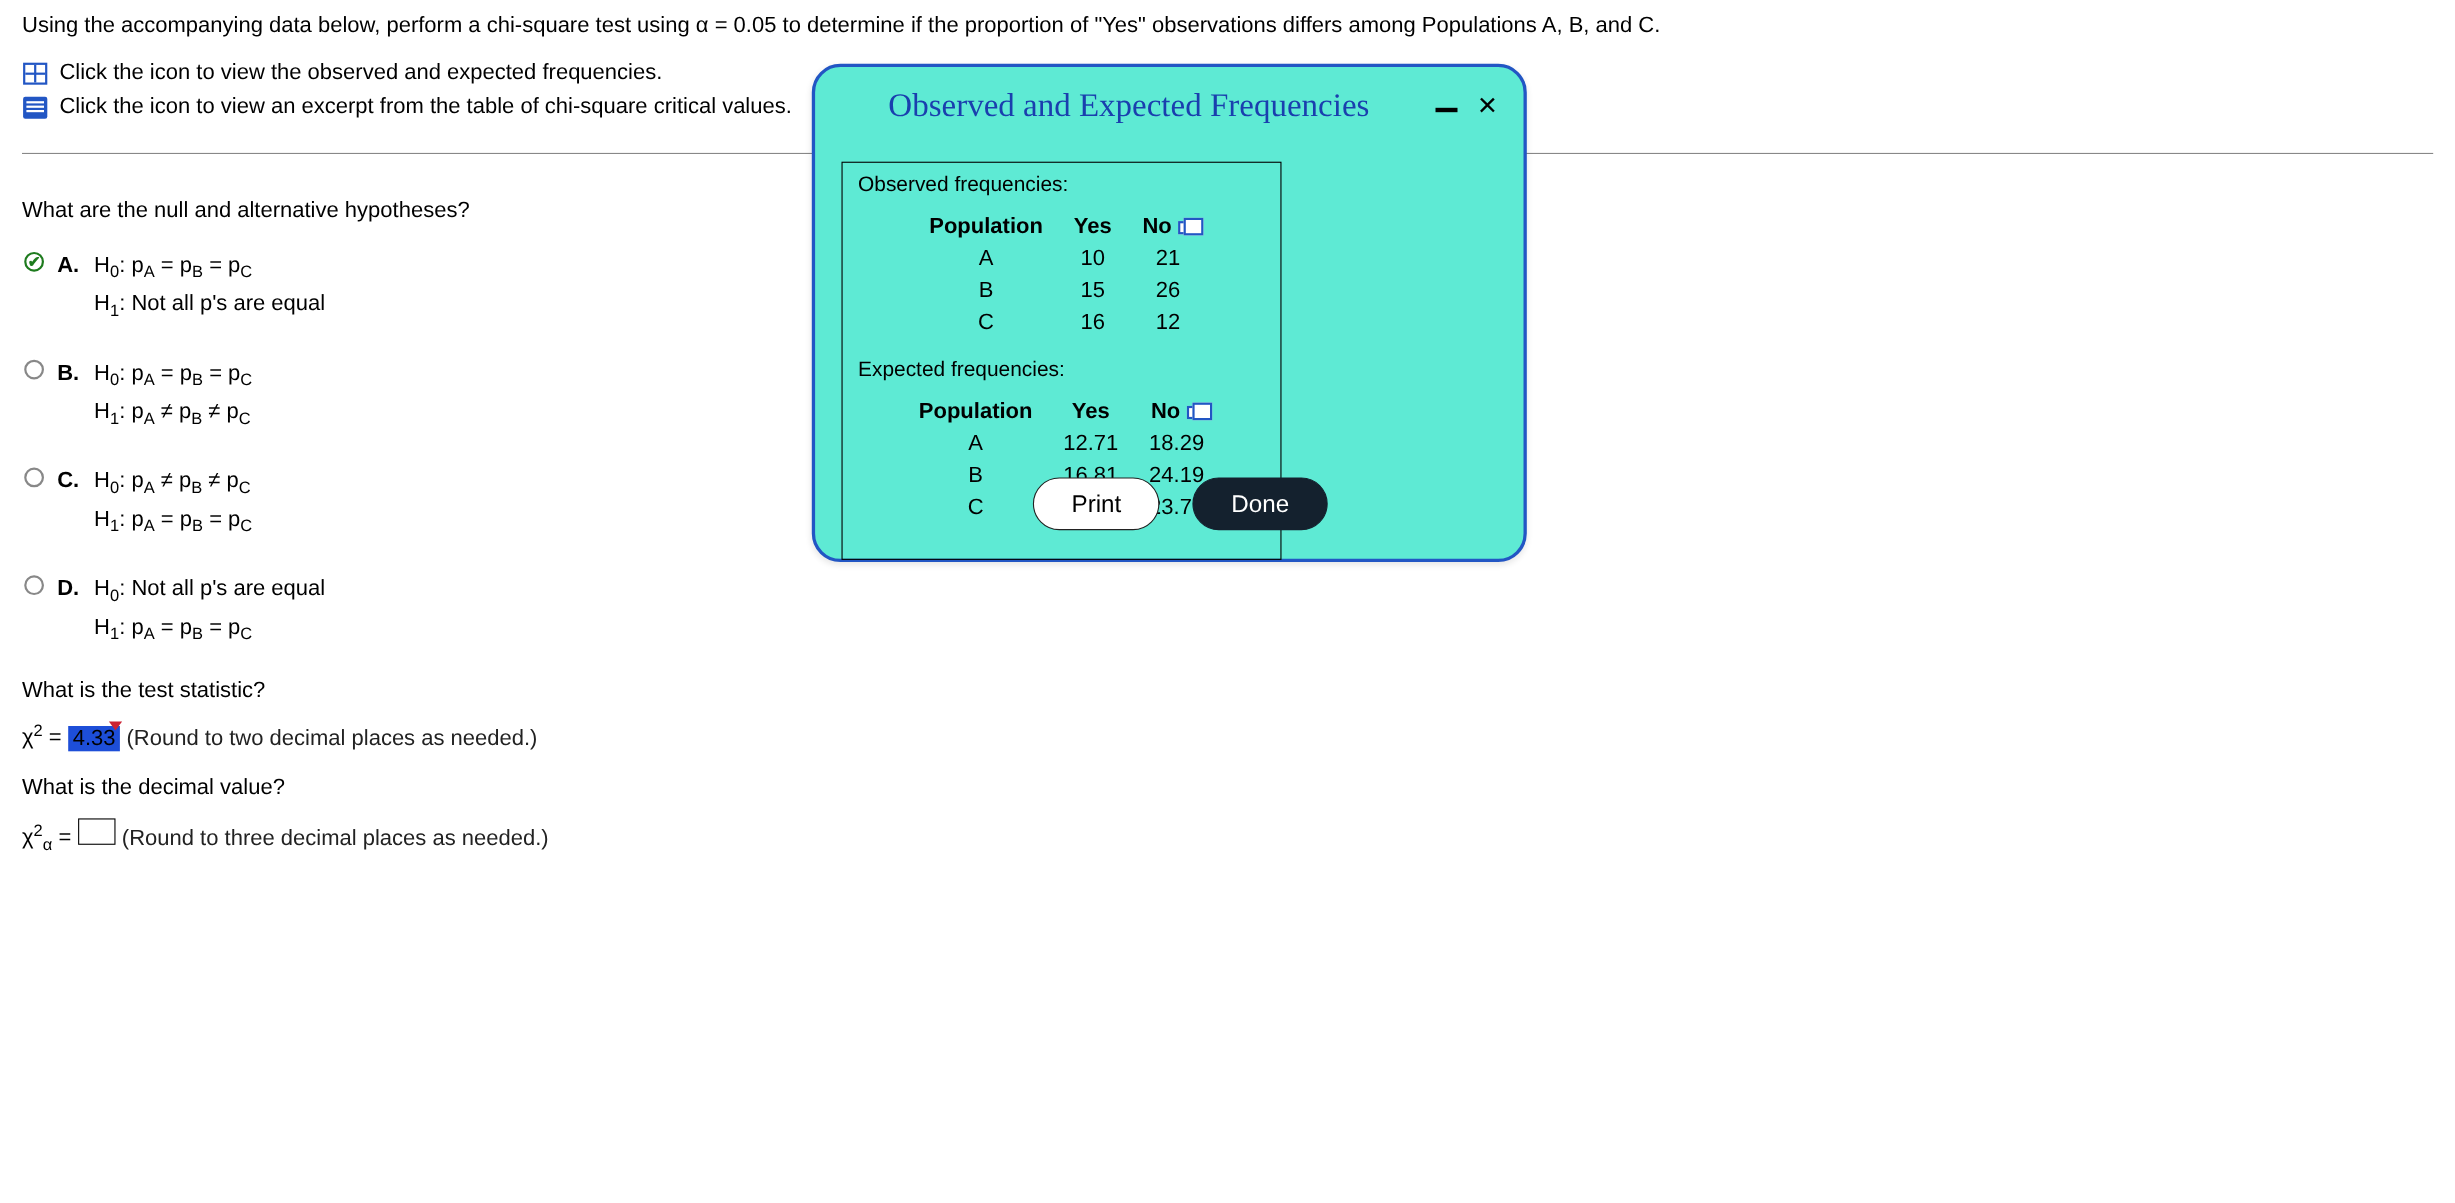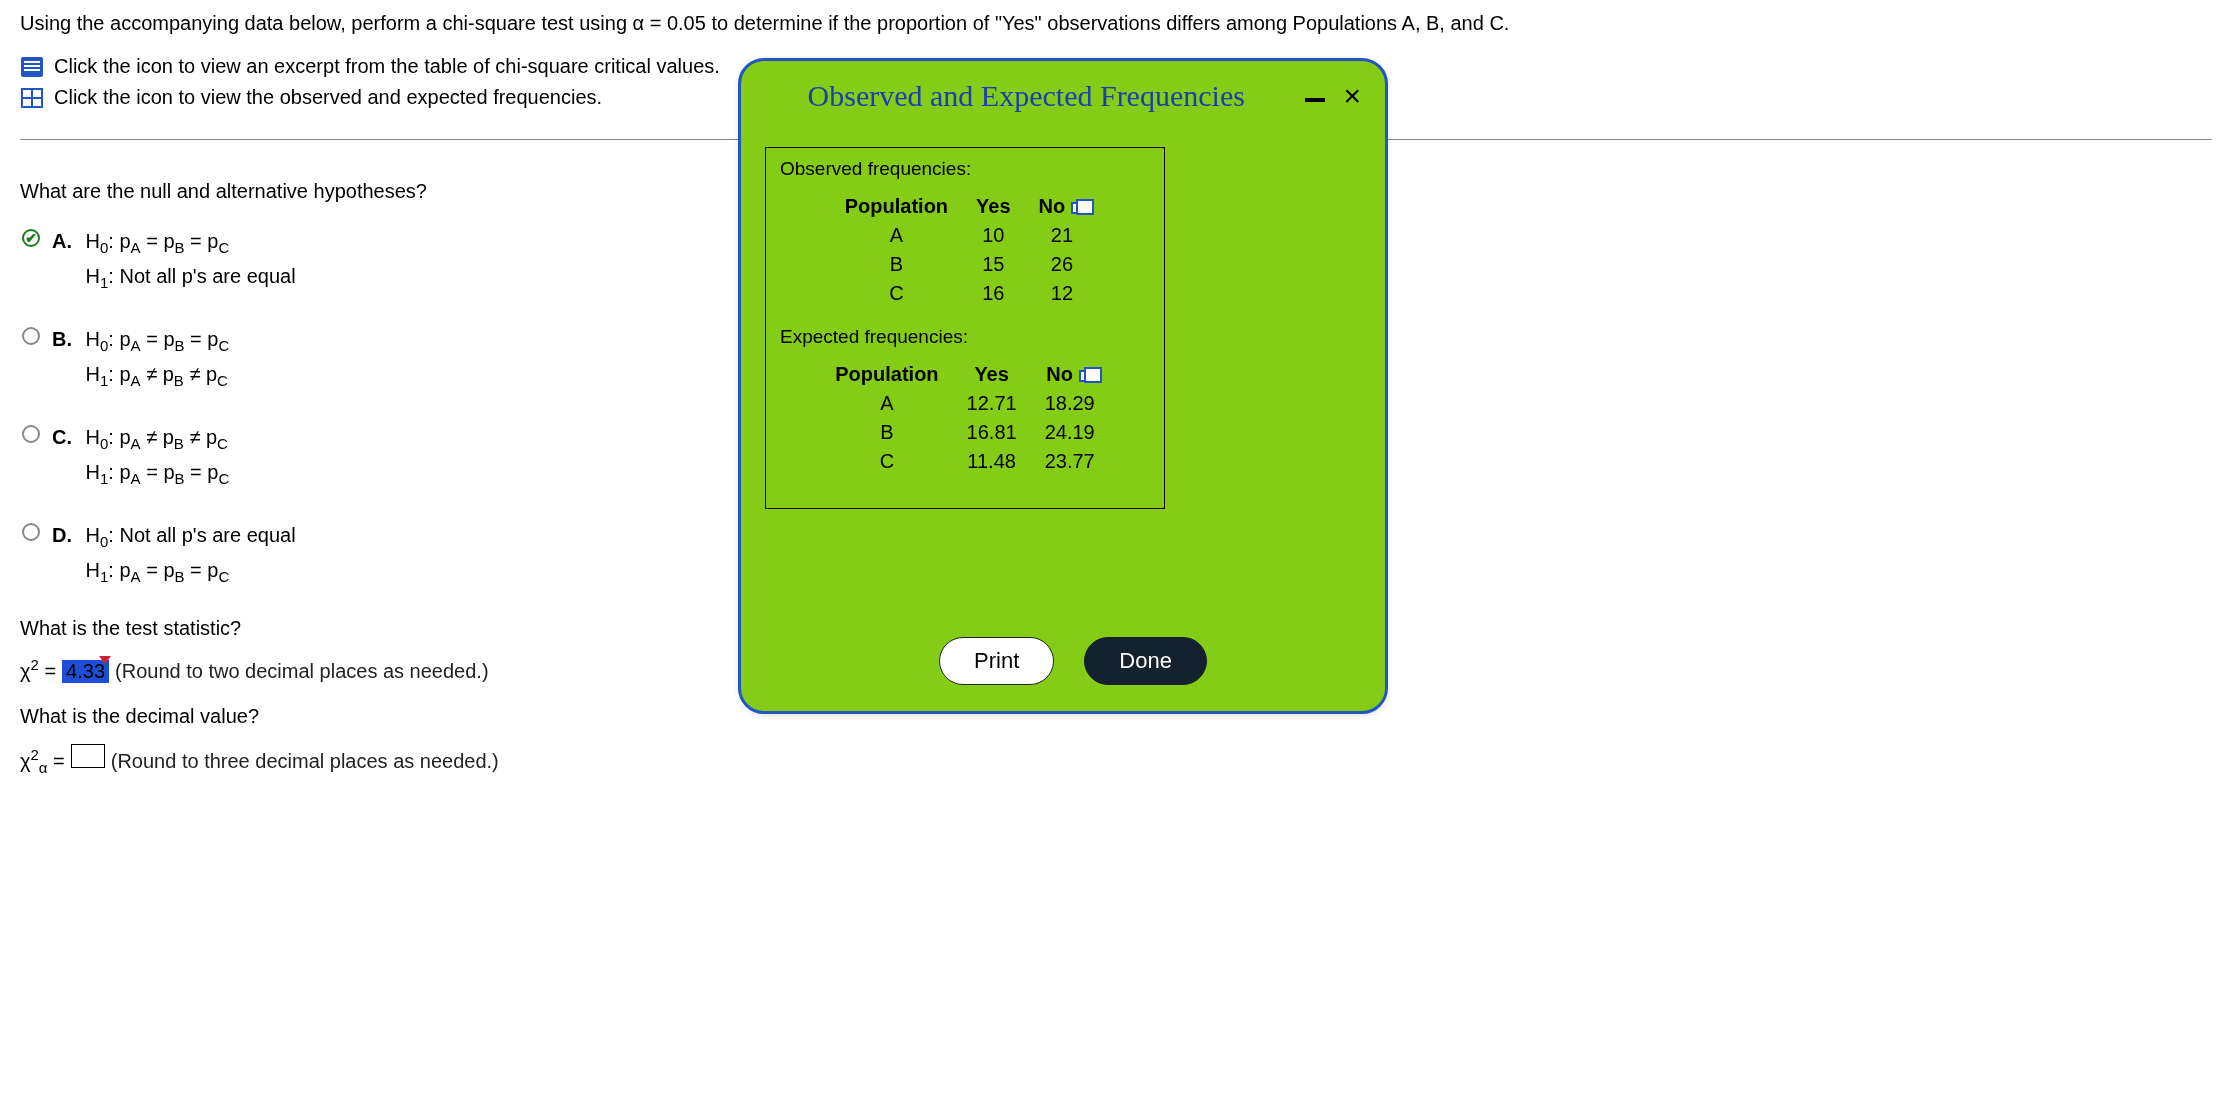--- a/index.html
+++ b/index.html
@@ -95,24 +95,24 @@
   .hint { color: #222; }
   .input-box {
     display:inline-block; width:34px; height:24px;
     border:1px solid #000; background:#fff; vertical-align:middle;
   }
 
   
   .modal {
     position: absolute;
     left: 738px; top: 58px;
-    width: 650px; height: 656px;
+    width: 650px; height: 453px;
     border: 3px solid #2256c4;
     border-radius: 26px;
-    background: #84cc16;
+    background: #5eead4;
     box-shadow: 0 2px 6px rgba(0,0,0,0.1);
     padding: 18px 24px 24px 24px;
   }
   .modal-header {
     display:flex; align-items:center; justify-content:flex-end; gap:18px;
     margin-bottom: 6px;
   }
   .modal-title {
     font-family: Georgia, 'Times New Roman', serif;
     font-size: 30px;
@@ -160,29 +160,29 @@
   .btn-done  { background:#14212e; color:#fff; border-color:#14212e;}
 </style>
 </head>
 <body>
 
 <div class="question-area">
   <div class="question-text">Using the accompanying data below, perform a chi-square test using α = 0.05 to determine if the proportion of "Yes" observations differs among Populations A, B, and C.</div>
 
   <div class="icon-row">
     <span class="icon-box">
+        <span class="grid-icon"></span>
+      </span>
+    <span>Click the icon to view the observed and expected frequencies.</span>
+  </div>
+  <div class="icon-row">
+    <span class="icon-box">
         <span class="book-icon"></span>
       </span>
     <span>Click the icon to view an excerpt from the table of chi-square critical values.</span>
-  </div>
-  <div class="icon-row">
-    <span class="icon-box">
-        <span class="grid-icon"></span>
-      </span>
-    <span>Click the icon to view the observed and expected frequencies.</span>
   </div>
 
   <hr class="divider">
 
   <div class="prompt">What are the null and alternative hypotheses?</div>
 
   <div class="options">
     <div class="option">
       <span class="radio selected"></span>
       <div class="opt-body">

